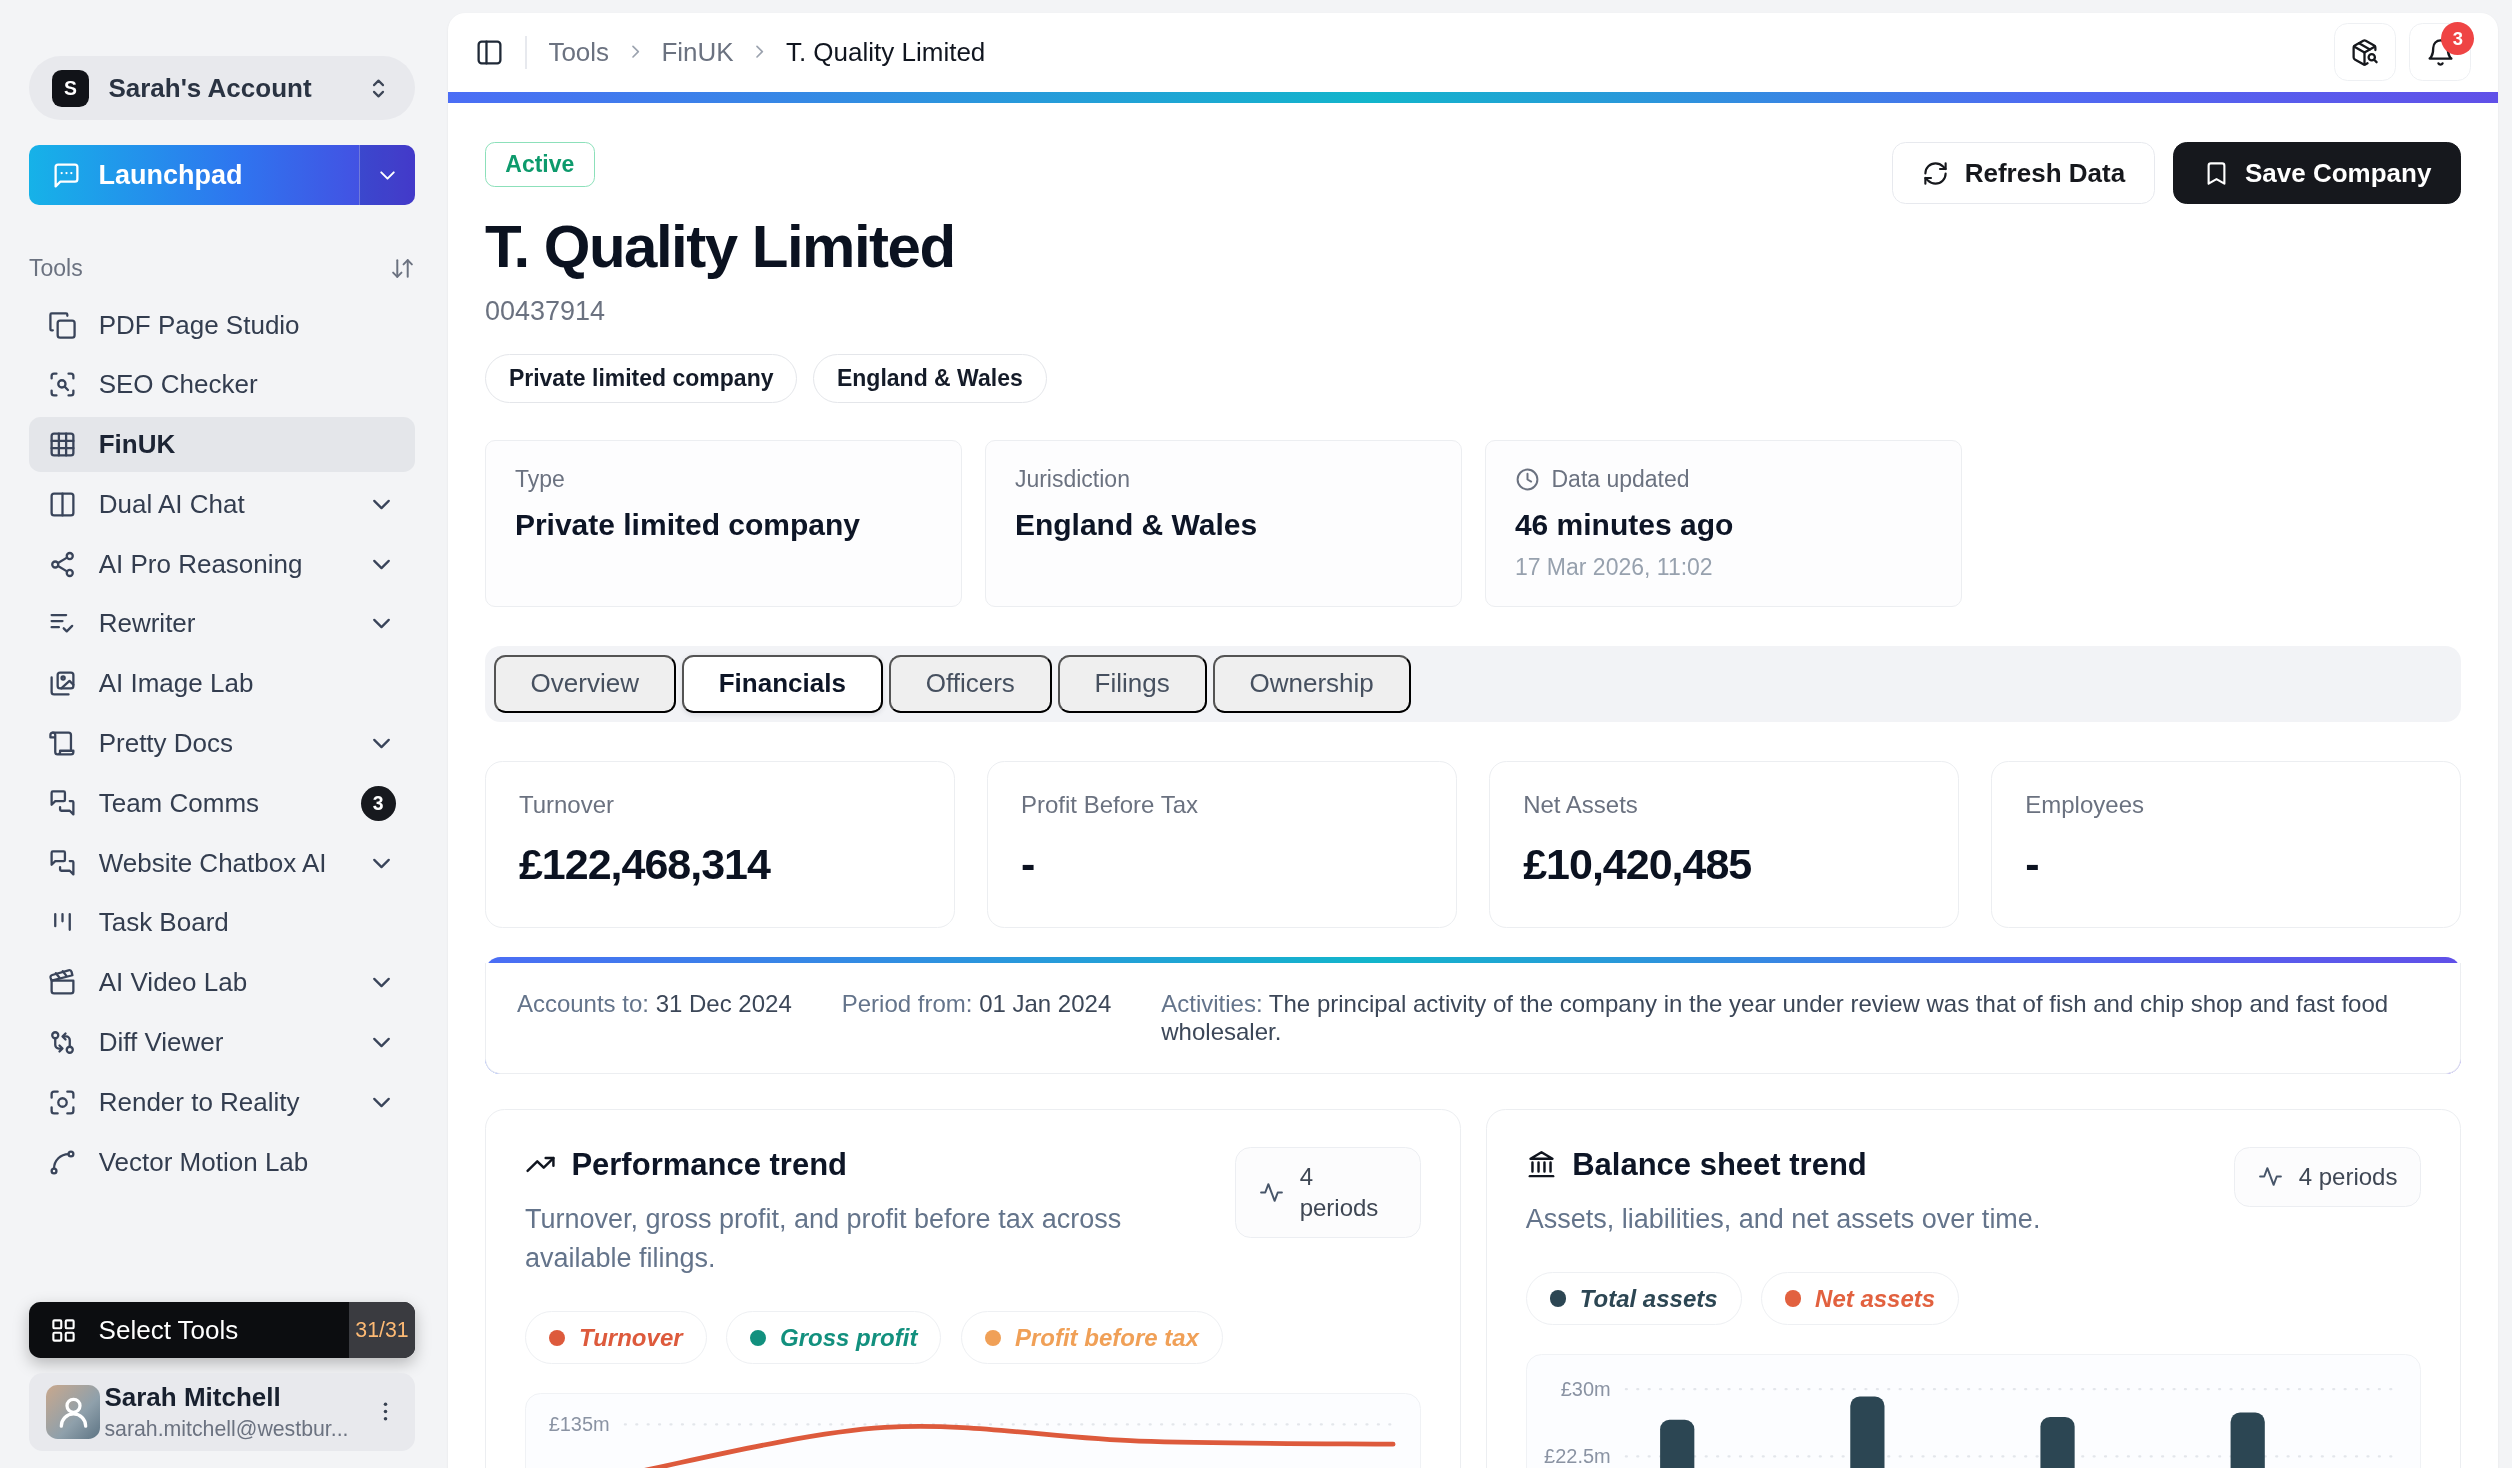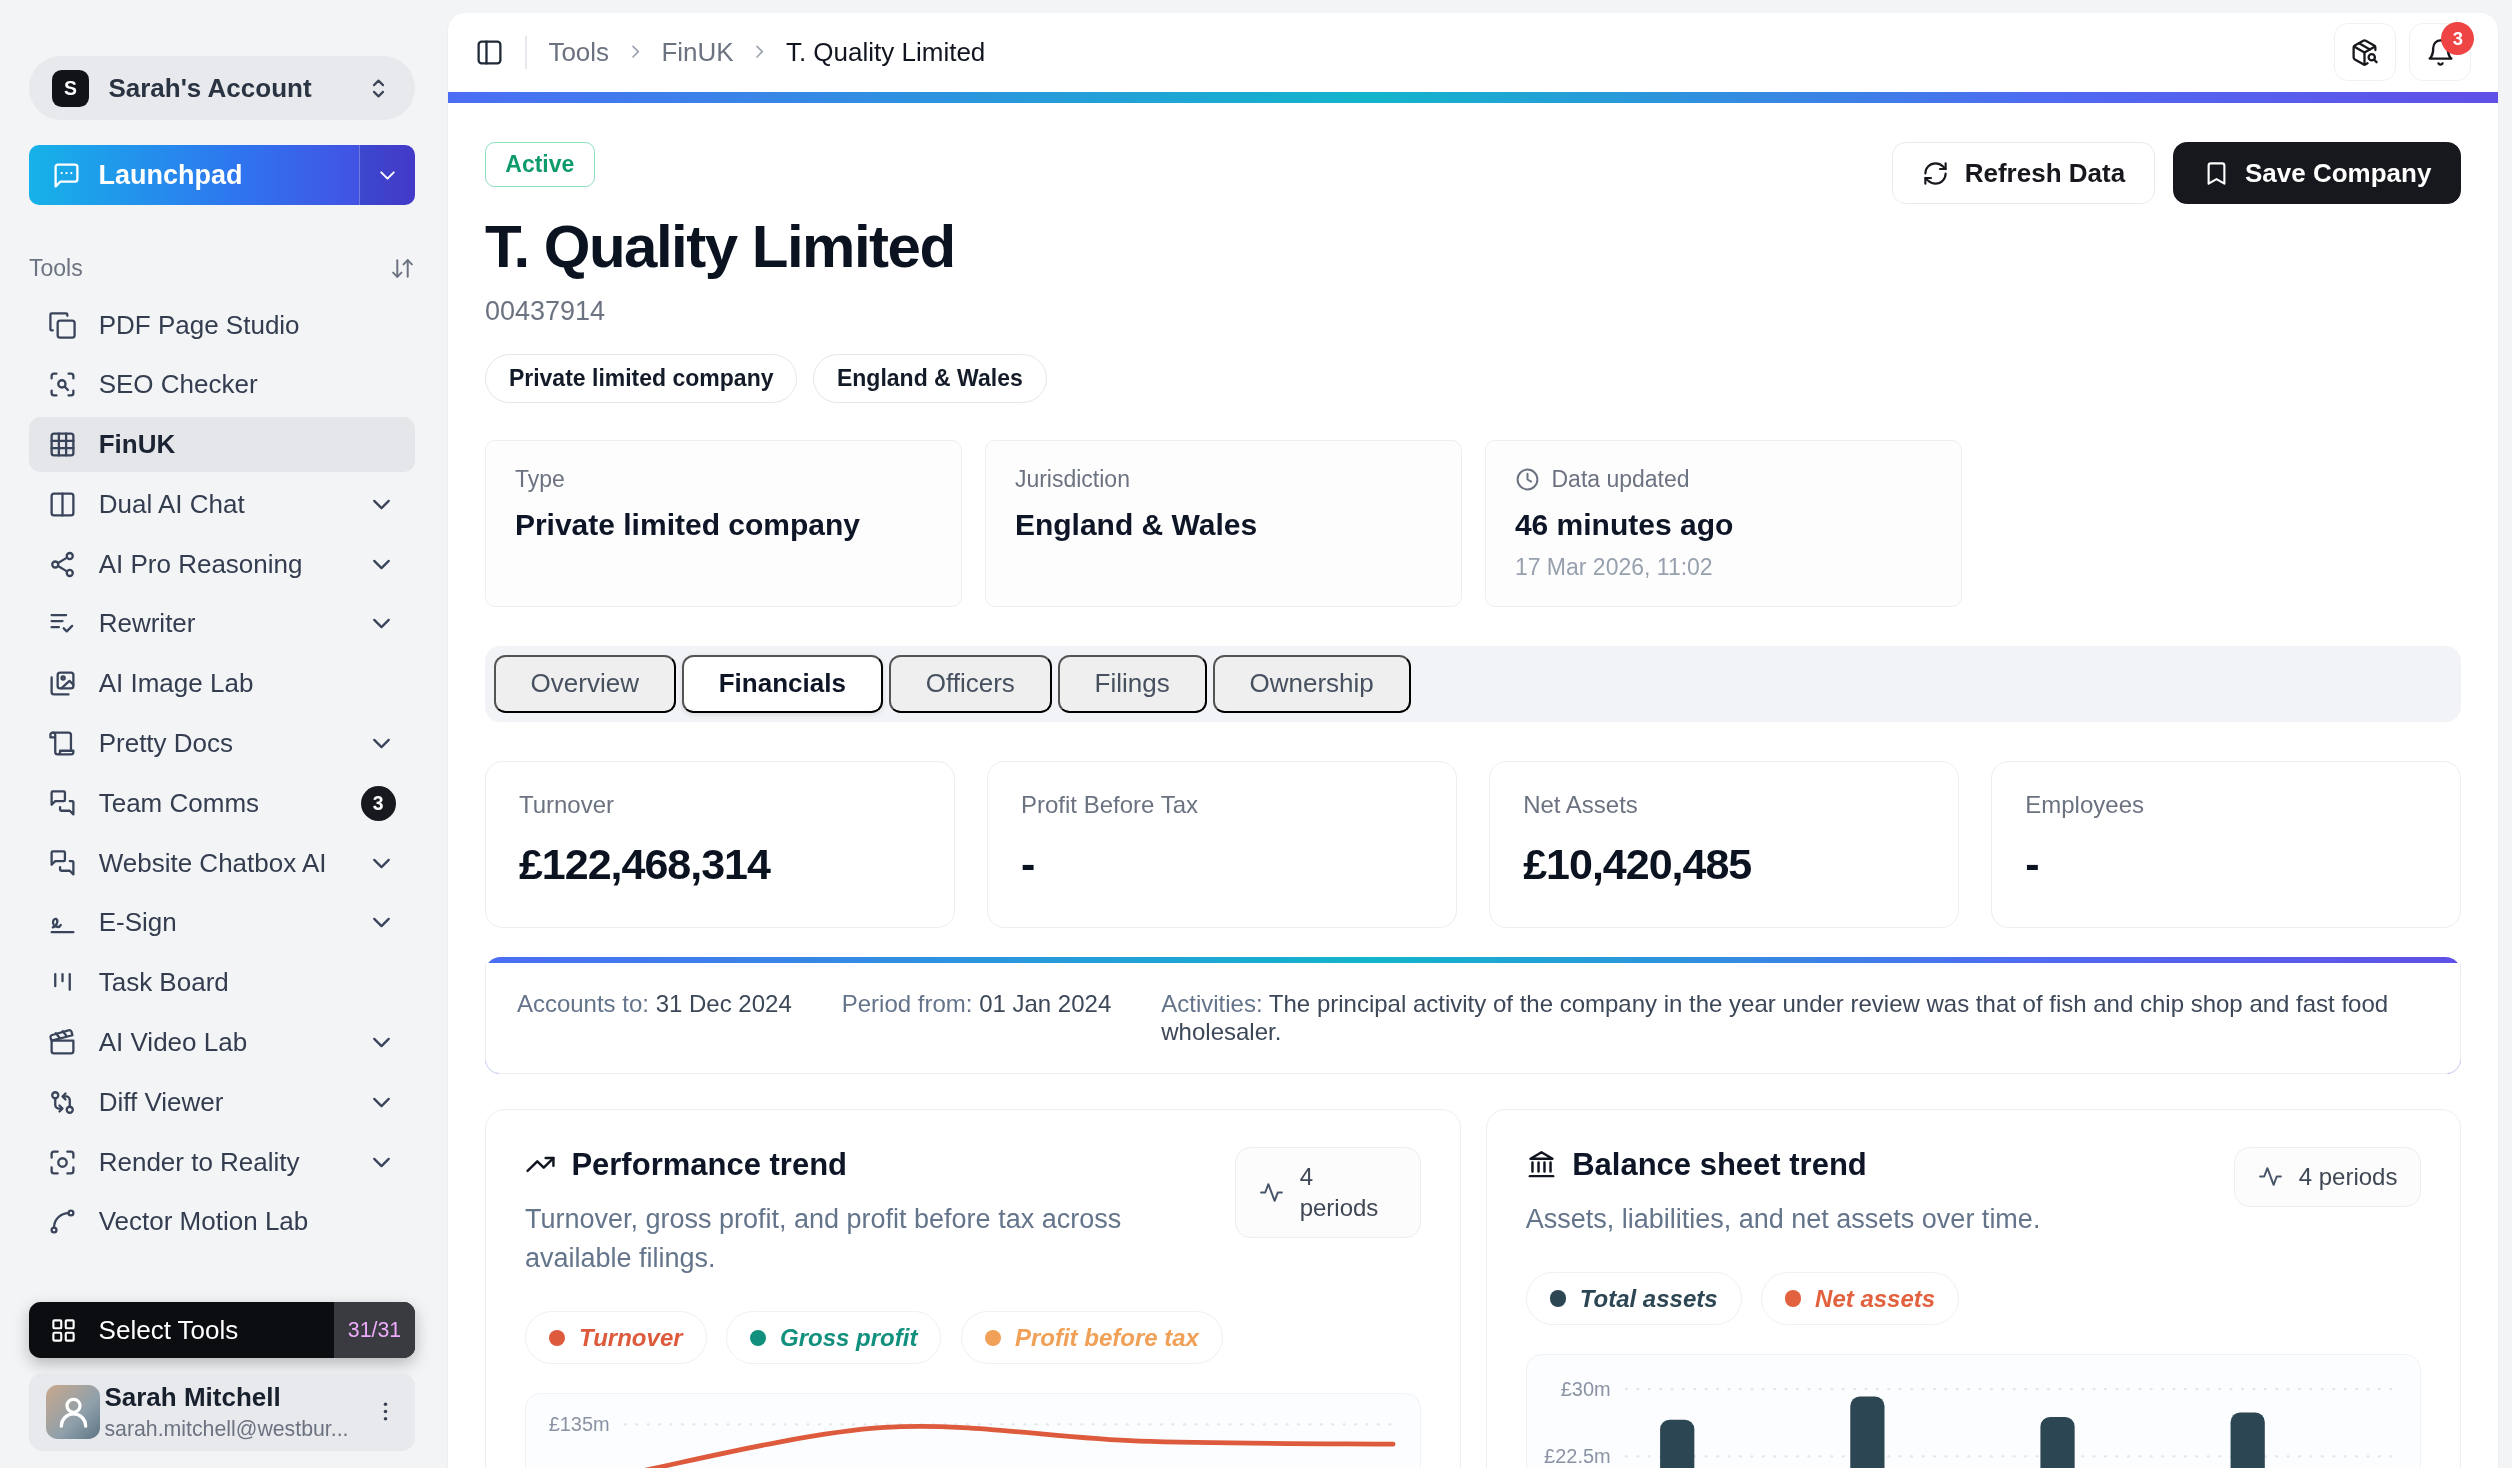--- a/index.html
+++ b/index.html
@@ -31,21 +31,21 @@
   .nav-item.active{background:#e4e6ea;}
   .nav-item .icon{width:29px;height:29px;color:#39445a;}
   .nav-label{font-size:26px;color:#333d4f;font-weight:500;flex:1;white-space:nowrap;}
   .nav-item.active .nav-label{font-weight:700;color:#1c2434;}
   .nav-chevron{width:21.3px;height:21.3px;color:#78818f;}
   .nav-badge{width:35px;height:35px;border-radius:50%;background:#17191e;color:#fff;font-size:19.4px;font-weight:600;display:flex;align-items:center;justify-content:center;}
   .sidebar-bottom{position:absolute;left:29px;right:29px;bottom:17.4px;z-index:3;}
   .select-tools{height:56px;background:#0c0d10;border-radius:11.6px;display:flex;align-items:center;overflow:hidden;cursor:pointer;box-shadow:0 5.8px 15.5px rgba(0,0,0,.25);}
   .select-tools .icon{width:27px;height:27px;color:#fff;margin-left:21.3px;}
   .select-tools-label{flex:1;color:#fff;font-size:26px;font-weight:500;margin-left:21.3px;}
-  .select-tools-count{width:81px;align-self:stretch;background:#3a3b40;color:#f0abfc;font-size:21.3px;display:flex;align-items:center;justify-content:center;}
+  .select-tools-count{width:66px;align-self:stretch;background:#3a3b40;color:#fdba74;font-size:21.3px;display:flex;align-items:center;justify-content:center;}
   .user-card{margin-top:14.5px;height:78px;background:#e8e9ed;border-radius:13.6px;display:flex;align-items:center;padding:0 17.4px;gap:4px;cursor:pointer;}
   .user-avatar{width:54px;height:54px;border-radius:11.6px;background:linear-gradient(135deg,#c9a88d 0%,#8fa0ab 60%,#5d7484 100%);color:#fff;overflow:hidden;display:flex;align-items:center;justify-content:center;}
   .user-avatar svg{width:39px;height:39px;}
   .user-meta{flex:1;min-width:0;}
   .user-name{font-size:26px;font-weight:600;color:#18202e;}
   .user-email{font-size:21.3px;color:#6b7280;margin-top:3.9px;white-space:nowrap;}
   .kebab{width:25px;height:25px;color:#374151;cursor:pointer;}
 
   
   .main{flex:1;padding:12.6px 13.6px 0 3.9px;min-width:0;}
@@ -276,34 +276,20 @@
         <span class="nav-badge">3</span>
       </div>
       <div class="nav-item">
         <span class="icon">
           <svg viewBox="0 0 24 24" fill="none" stroke="currentColor" stroke-width="1.9" stroke-linecap="round" stroke-linejoin="round">
             <path d="M14 9a1 1 0 0 1-1 1H6l-3 3V3a1 1 0 0 1 1-1h9a1 1 0 0 1 1 1z"></path>
             <path d="M18 10h2a1 1 0 0 1 1 1v10l-3-3h-7a1 1 0 0 1-1-1v-2"></path>
           </svg>
         </span>
         <span class="nav-label">Website Chatbox AI</span>
-        <span class="icon nav-chevron">
-          <svg viewBox="0 0 24 24" fill="none" stroke="currentColor" stroke-width="1.9" stroke-linecap="round" stroke-linejoin="round">
-            <path d="m6 9 6 6 6-6"></path>
-          </svg>
-        </span>
-      </div>
-      <div class="nav-item">
-        <span class="icon">
-          <svg viewBox="0 0 24 24" fill="none" stroke="currentColor" stroke-width="1.9" stroke-linecap="round" stroke-linejoin="round">
-            <path d="M4 16c2-.5 3.2-2.1 3.6-4 .3-1.4 0-2.7-1-3-1-.3-2 .6-2.3 1.8-.6 2.2.7 4.1 2.7 4.7 1.6.5 3-.3 3.6-1.5"></path>
-            <path d="M3 20h18"></path>
-          </svg>
-        </span>
-        <span class="nav-label">E-Sign</span>
         <span class="icon nav-chevron">
           <svg viewBox="0 0 24 24" fill="none" stroke="currentColor" stroke-width="1.9" stroke-linecap="round" stroke-linejoin="round">
             <path d="m6 9 6 6 6-6"></path>
           </svg>
         </span>
       </div>
       <div class="nav-item">
         <span class="icon">
           <svg viewBox="0 0 24 24" fill="none" stroke="currentColor" stroke-width="1.9" stroke-linecap="round" stroke-linejoin="round">
             <path d="M6 5v10M12 5v6M18 5v13"></path>

